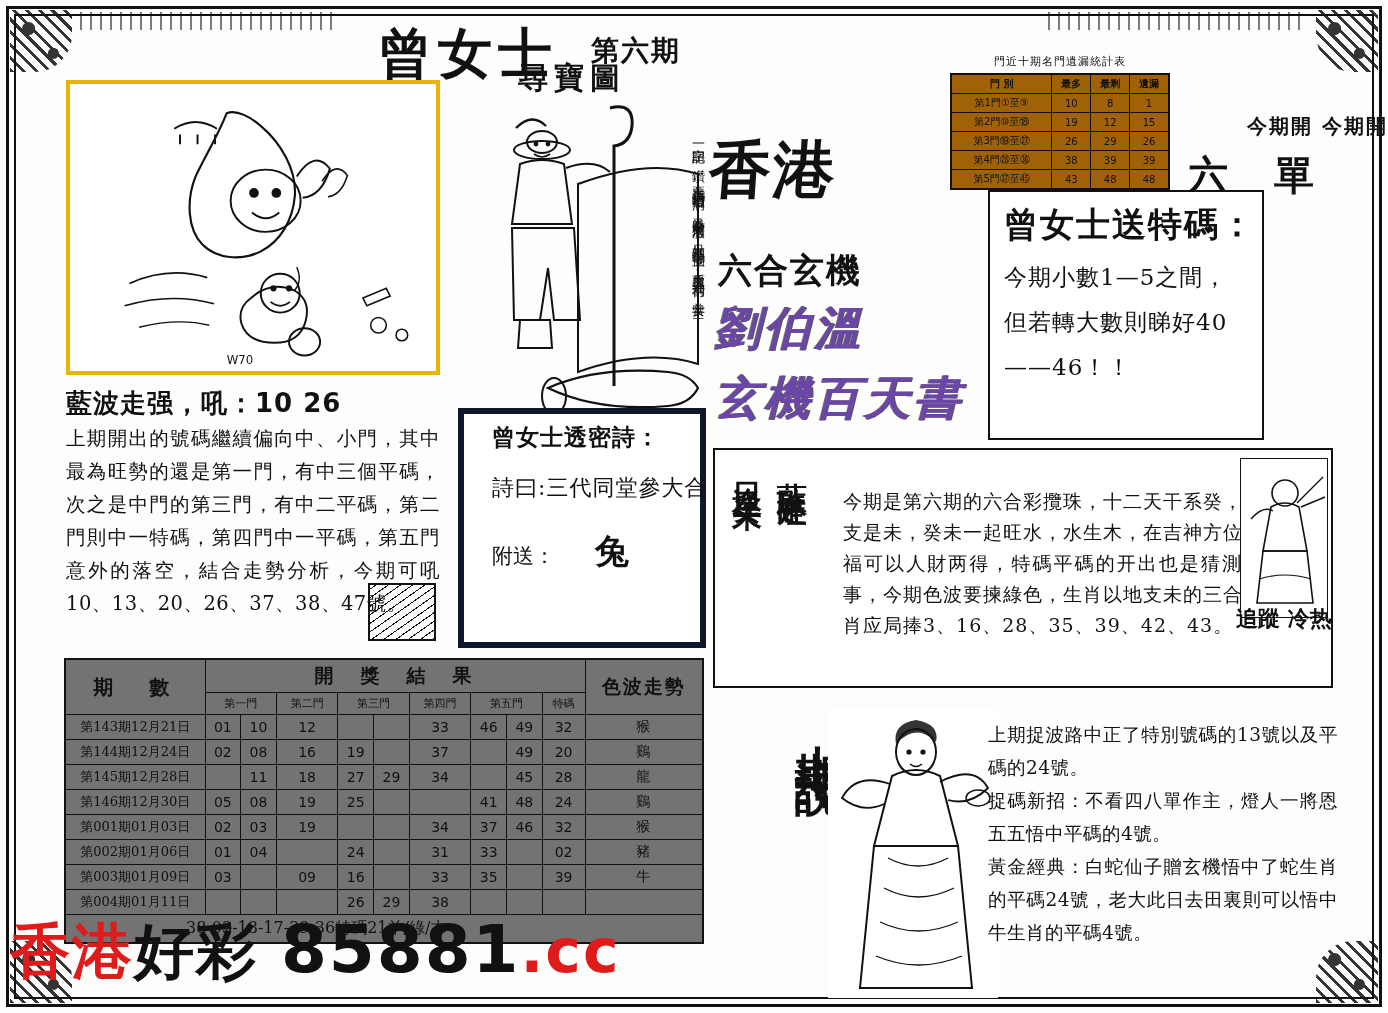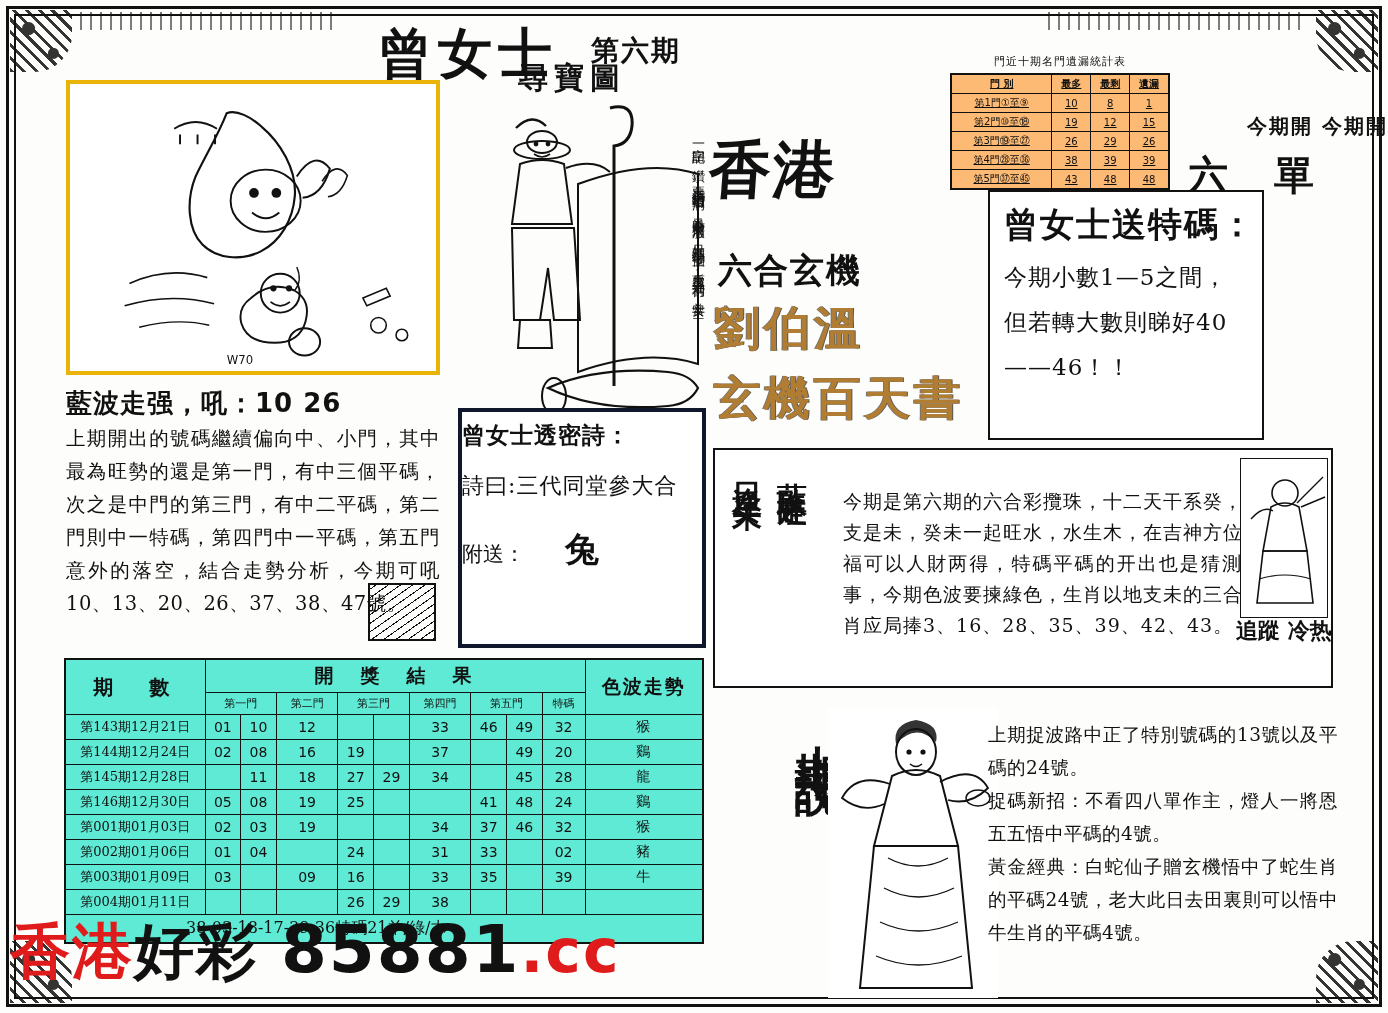--- a/index.html
+++ b/index.html
@@ -110,30 +110,31 @@
   }
   .hk-sub {
     position:absolute; left:690px; top:230px;
     font-size:34px; font-weight:bold; letter-spacing:2px;
     font-family:"DejaVu Serif", serif;
   }
   .hk-blur {
     position:absolute; left:686px; top:275px; width:290px; height:145px;
     font-size:46px; font-weight:bold; letter-spacing:4px; line-height:70px;
     font-family:"DejaVu Serif", serif;
-    color:#a16207; opacity:.82;
+    color:#4c1d95; opacity:.82;
     filter:blur(0.4px);
     text-shadow:1px 0 0 #333, -1px 0 0 #555;
+    font-style:italic;
   }
 
   
   .mini-table {
     position:absolute; left:922px; top:55px; width:220px;
-    border:1.5px solid #111; background:#fdba74;
-    font-size:10px; font-family:"DejaVu Sans",sans-serif;text-decoration:underline;
+    border:1.5px solid #111; background:#a16207;
+    font-size:10px; font-family:"DejaVu Sans",sans-serif;
   }
   .mini-title {
     position:absolute; left:922px; top:36px; width:220px;
     text-align:center; font-size:11px; letter-spacing:1px;
   }
   .mini-table table { width:100%; border-collapse:collapse; }
   .mini-table td, .mini-table th {
     border:1px solid #111; text-align:center; padding:2px 1px; font-size:10px;
   }
   .mini-table th { font-weight:bold; }
@@ -180,49 +181,49 @@
   .article-text {
     position:absolute; left:815px; top:440px; width:420px;
     font-size:19px; line-height:31px; font-family:"DejaVu Serif",serif;
     text-align:justify; letter-spacing:1px;margin-top:28px;
   }
   .sage-art {
     position:absolute; left:1212px; top:440px; width:88px; height:160px;
     border:1px solid #111; background:#fff; overflow:hidden;
   }
   .zhuizong {
-    position:absolute; left:1208px; top:600px; width:96px;
+    position:absolute; left:1208px; top:588px; width:96px;
     font-size:22px; font-weight:bold; font-family:"DejaVu Serif",serif;
     line-height:24px;
   }
 
   
   .poem-box {
     position:absolute; left:430px; top:390px; width:248px; height:240px;
-    border:4px solid #0f172a; background:#fff; padding:8px 0;
+    border:6px solid #0f172a; background:#fff; padding:8px 28px;
   }
   .poem-title {
     font-size:23px; font-weight:bold; font-family:"DejaVu Serif",serif;
     letter-spacing:1px; white-space:nowrap;
   }
   .poem-line {
     font-size:22px; margin-top:20px; font-family:"DejaVu Serif",serif;
     letter-spacing:1px; white-space:nowrap;
   }
   .poem-extra {
     font-size:21px; margin-top:26px; font-family:"DejaVu Serif",serif;
   }
   .poem-extra .big {
     font-size:34px; font-weight:bold; margin-left:40px;
   }
 
   
   .results {
     position:absolute; left:36px; top:640px; width:640px;
-    border:2px solid #111; background:#5eead4;
+    border:2px solid #111; background:#737373;
     border-collapse:collapse;
     font-family:"DejaVu Serif",serif;
   }
   .results th, .results td {
     border:1px solid #111; text-align:center;
     font-size:13px; padding:3px 1px;
   }
   .results th.big { font-size:20px; letter-spacing:8px; font-weight:bold; }
   .results th.mid { font-size:19px; letter-spacing:4px; font-weight:bold; }
   .results td.period { font-size:13px; white-space:nowrap; padding:3px 2px;}

